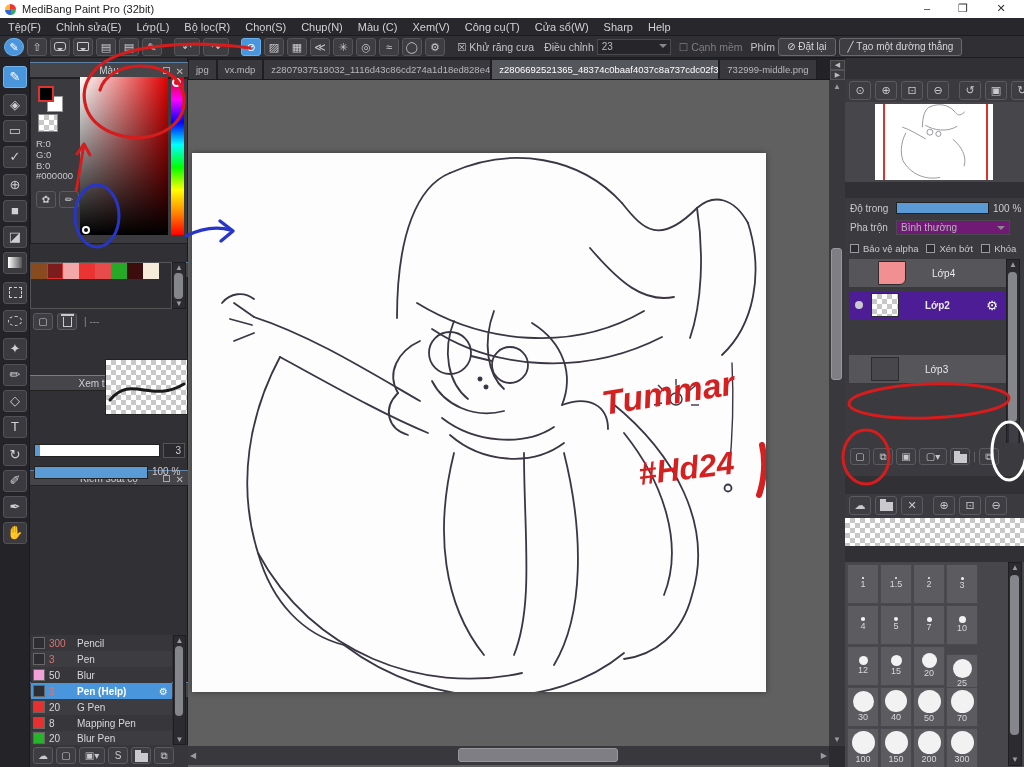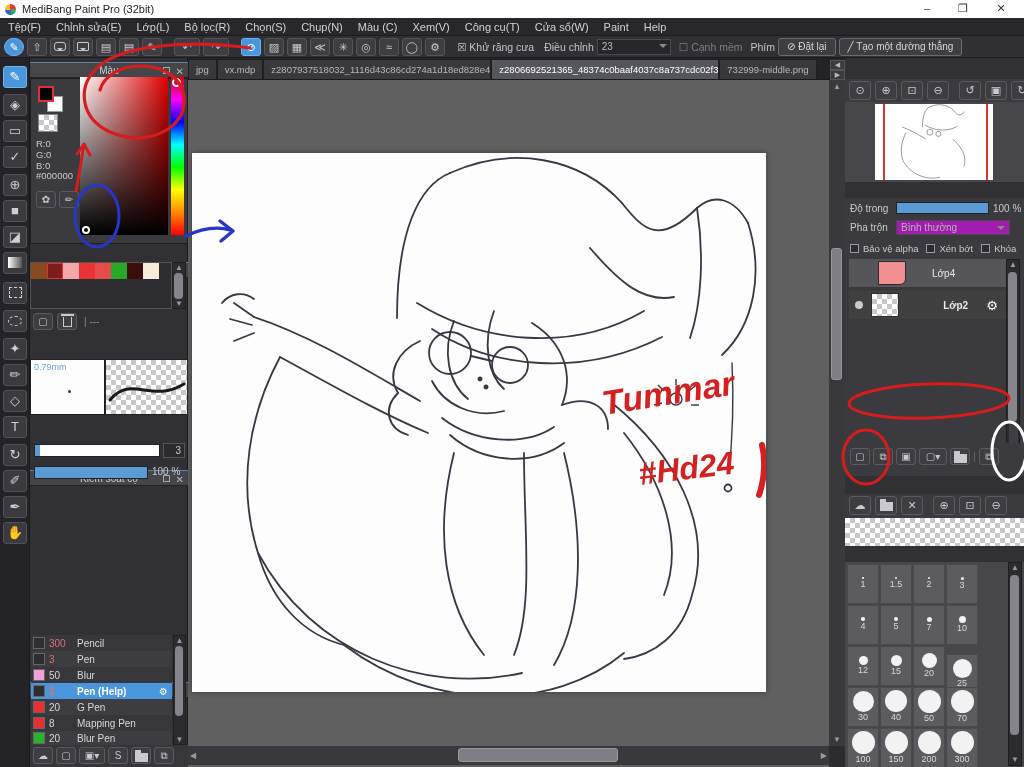--- a/index.html
+++ b/index.html
@@ -52,21 +52,21 @@
   .tabbar{left:188px;top:58px;width:657px;height:22px;background:#232327;border-bottom:1px solid #1a1a1c;display:flex;align-items:flex-end;}
   .tab{height:20px;background:#38383d;border:1px solid #1f1f22;border-bottom:none;color:#b8b8bc;font-size:9.5px;line-height:19px;padding:0 7px;max-width:228px;overflow:hidden;white-space:nowrap;flex:0 0 auto;}
   .tab.active{background:#55555c;color:#fff;}
   .sbar{background:#39393d;}
   .sthumb{background:#7e7e84;border:1px solid #97979d;border-radius:3px;}
   .sarrow{color:#9a9aa0;font-size:8px;text-align:center;}
   
   .rightcol{left:845px;top:58px;width:179px;height:709px;background:#313135;}
   .navbtn{width:22px;height:19px;background:#3d3d42;border:1px solid #5a5a60;border-radius:3px;color:#c9c9ce;text-align:center;line-height:17px;font-size:11px;flex:0 0 auto;}
   .lrow{position:absolute;left:849px;width:157px;height:30px;background:#55555a;border-bottom:2px solid #3a3a3e;display:flex;align-items:center;}
-  .lrow.sel{background:#404040;text-align:center;}
+  .lrow.sel{background:#4c1d95;}
   .lthumb{width:28px;height:24px;margin-left:22px;border:1px solid #2c2c2e;flex:0 0 auto;}
   .lname{margin-left:26px;font-size:10px;color:#e8e8ec;flex:1;}
   .eyedot{position:absolute;left:6px;width:8px;height:8px;border-radius:50%;background:#c9c9ce;}
   .chk{display:inline-flex;align-items:center;gap:4px;color:#c9c9ce;font-size:9.5px;}
   .box{width:9px;height:9px;border:1px solid #9a9aa0;background:#2c2c30;display:inline-block;}
   .cell{position:absolute;width:32px;height:40px;background:#5c5c60;border:1px solid #4a4a4e;color:#d8d8dc;font-size:9px;text-align:center;}
   .dot{border-radius:50%;background:#f2f2f2;margin:0 auto;}
   .folder{width:13px;height:9px;background:#c9c9ce;position:relative;margin:5px auto 0;}
   .folder::before{content:"";position:absolute;left:0;top:-3px;width:6px;height:3px;background:#c9c9ce;}
   .trash{width:9px;height:10px;border:1px solid #c9c9ce;border-top:none;position:relative;margin:3px auto 0;}
@@ -92,21 +92,21 @@
     <span>Tệp(F)</span>
     <span>Chỉnh sửa(E)</span>
     <span>Lớp(L)</span>
     <span>Bộ lọc(R)</span>
     <span>Chọn(S)</span>
     <span>Chụp(N)</span>
     <span>Màu (C)</span>
     <span>Xem(V)</span>
     <span>Công cụ(T)</span>
     <span>Cửa sổ(W)</span>
-    <span>Paint</span>
+    <span>Sharp</span>
     <span>Help</span>
   </div>
 
   <div class="abs toolbar">
     <div class="tbtn blue" style="border-radius:9px;">✎</div>
     <div class="tbtn">⇧</div>
     <div class="tbtn">
         <div class="bubble"></div>
       </div>
     <div class="tbtn">
@@ -218,24 +218,20 @@
   <div class="abs smbtn" style="left:57px;top:313px;">
       <div class="trash"></div>
     </div>
   <div class="abs" style="left:84px;top:316px;color:#8a8a90;font-size:10px;">| <span>---</span></div>
 
   <div class="abs ptitle" style="left:30px;top:343px;width:158px;">
     <span>Xem trước cọ</span>
     <span class="pop-ico"></span>
     <span class="x-ico">✕</span>
   </div>
-  <div class="abs" style="left:30px;top:359px;width:75px;height:56px;background:#fdfdfd;border:1px solid #222;">
-    <span style="color:#6aa0d8;font-size:9px;position:absolute;left:3px;top:2px;">0.79mm</span>
-    <div style="position:absolute;left:37px;top:30px;width:3px;height:3px;border-radius:50%;background:#333;"></div>
-  </div>
   <div class="abs checker" style="left:105px;top:359px;width:83px;height:56px;border:1px solid #222;">
     <svg width="83" height="56">
       <path d="M4,40 C25,14 45,44 78,24" stroke="#1a1a1a" stroke-width="3" fill="none" stroke-linecap="round"></path>
     </svg>
   </div>
 
   <div class="abs ptitle" style="left:30px;top:422px;width:158px;">
     <span>Kiểm soát cọ</span>
     <span class="pop-ico"></span>
     <span class="x-ico">✕</span>
@@ -432,21 +428,21 @@
   <div class="abs ptitle" style="left:845px;top:182px;width:179px;">
     <span>Lớp</span>
     <span class="pop-ico"></span>
     <span class="x-ico">✕</span>
   </div>
   <div class="abs" style="left:845px;top:198px;width:179px;height:278px;background:#3a3a3f;"></div>
   <span class="abs" style="left:850px;top:203px;font-size:10px;color:#c9c9ce;">Độ trong</span>
   <div class="abs" style="left:896px;top:202px;width:93px;height:12px;background:#5b9bd5;border:1px solid #222;"></div>
   <span class="abs" style="left:993px;top:203px;font-size:10px;color:#c9c9ce;">100 %</span>
   <span class="abs" style="left:850px;top:222px;font-size:10px;color:#c9c9ce;">Pha trộn</span>
-  <div class="abs" style="left:896px;top:220px;width:114px;height:15px;background:#a21caf;border:1px solid #4a4a4e;color:#b4b4b8;font-size:10px;line-height:13px;padding:0 4px;">
+  <div class="abs" style="left:896px;top:220px;width:114px;height:15px;background:#701a75;border:1px solid #4a4a4e;color:#b4b4b8;font-size:10px;line-height:13px;padding:0 4px;">
     <span>Bình thường</span>
     <i style="position:absolute;right:4px;top:5px;border:4px solid transparent;border-top-color:#888;"></i>
   </div>
   <div class="abs" style="left:850px;top:243px;width:170px;display:flex;gap:8px;">
     <span class="chk">
         <span class="box"></span>
         <span>Bảo vệ alpha</span>
       </span>
     <span class="chk">
         <span class="box"></span>
@@ -461,20 +457,24 @@
   <div class="lrow abs" style="top:259px;padding-left:7px;">
     <div class="lthumb" style="background:#f28f92;border-radius:0 0 6px 0;"></div>
     <span class="lname">Lớp4</span>
   </div>
   <div class="lrow abs sel" style="top:291px;">
     <div class="eyedot"></div>
     <div class="lthumb checker"></div>
     <span class="lname" style="font-weight:bold;">Lớp2</span>
     <span style="color:#fff;font-size:13px;margin-right:8px;">⚙</span>
   </div>
+  <div class="lrow abs" style="top:355px;">
+    <div class="lthumb" style="background:#47474c;"></div>
+    <span class="lname">Lớp3</span>
+  </div>
   <div class="abs vscroll" style="left:1006px;top:259px;width:14px;height:214px;">
     <div class="sarrow">▲</div>
     <div class="vthumb" style="top:12px;height:150px;"></div>
     <div style="position:absolute;left:2px;bottom:14px;width:9px;height:36px;background:#3e3e44;border-radius:3px;"></div>
     <div class="sarrow" style="position:absolute;bottom:1px;width:100%;">▼</div>
   </div>
   <div class="abs" style="left:845px;top:443px;width:179px;height:33px;display:flex;gap:3px;padding:5px 0 0 5px;background:#3a3a3f;">
     <div class="smbtn">▢</div>
     <div class="smbtn">⧉</div>
     <div class="smbtn">▣</div>

